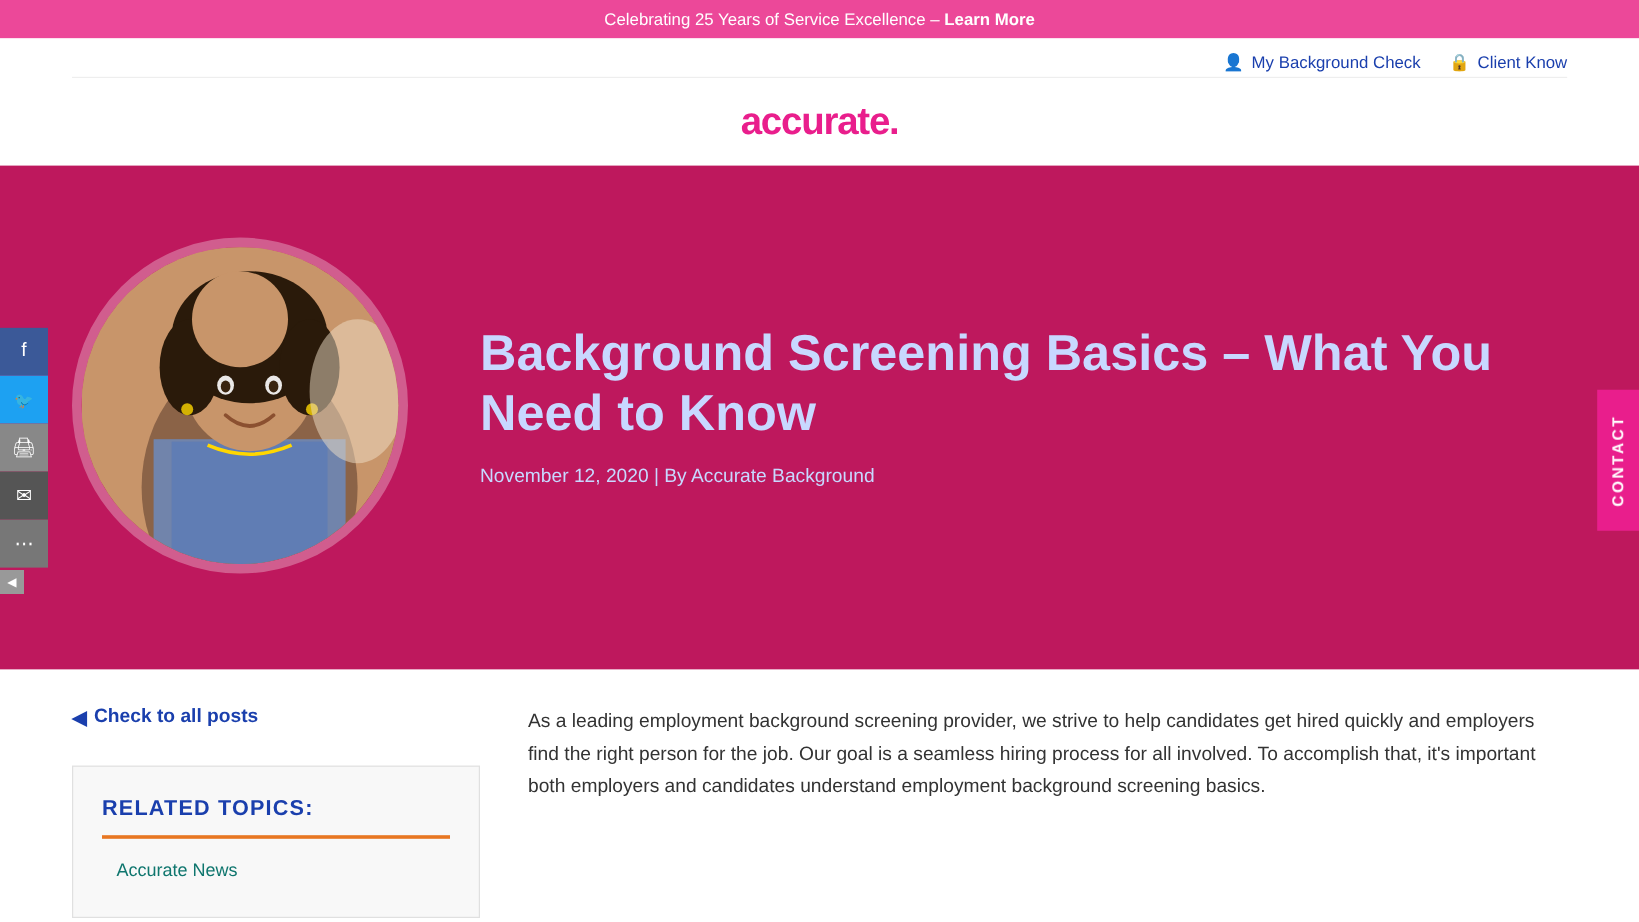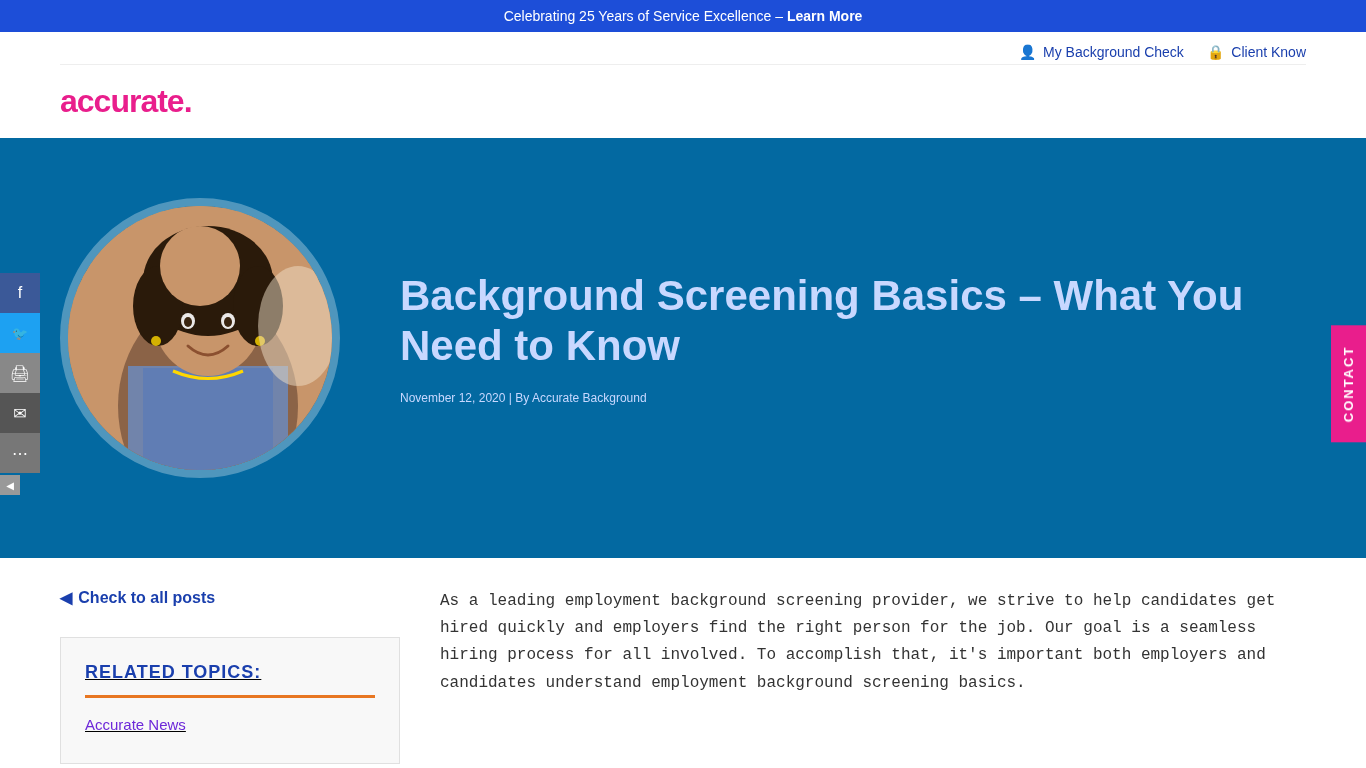--- a/index.html
+++ b/index.html
@@ -1,20 +1,20 @@
 <!DOCTYPE html>
 <html><head>
   <meta charset="utf-8">
   <style>
     * { margin: 0; padding: 0; box-sizing: border-box; }
     body { font-family: Arial, sans-serif; width: 1366px; overflow-x: hidden; }
 
     
     .top-banner {
-      background-color: #1d4ed8;
+      background-color: #ec4899;
       color: white;
       text-align: center;
       padding: 8px 0;
       font-size: 14px;
     }
     .top-banner a { color: white; font-weight: bold; text-decoration: none; }
 
     
     .header {
       background: white;
@@ -35,20 +35,21 @@
       color: #1a3fad;
       font-size: 14px;
       text-decoration: none;
       cursor: pointer;
     }
     .header-nav {
       display: flex;
       align-items: center;
       justify-content: space-between;
       padding: 18px 0;
+      flex-direction: column;
     }
     .logo {
       font-size: 32px;
       font-weight: 900;
       color: #1a2e6c;
       letter-spacing: -1px;
     }
     .logo span { color: #e91e8c; }
     .nav-links {
       display: flex;
@@ -64,21 +65,21 @@
       letter-spacing: 0.5px;
     }
     .nav-links li a .caret {
       color: #e91e8c;
       font-size: 10px;
       margin-left: 2px;
     }
 
     
     .hero {
-      background-color: #0369a1;
+      background-color: #be185d;
       padding: 60px 60px 80px;
       display: flex;
       align-items: center;
       gap: 60px;
       min-height: 400px;
     }
     .hero-image-wrapper {
       width: 280px;
       height: 280px;
       border-radius: 50%;
@@ -109,21 +110,21 @@
     }
     .hero-title {
       color: #c8d8ff;
       font-size: 42px;
       font-weight: 700;
       line-height: 1.2;
       margin-bottom: 20px;
     }
     .hero-meta {
       color: #c8d8ff;
-      font-size: 12px;
+      font-size: 16px;
     }
     .hero-meta span { color: #c8d8ff; }
 
     
     .social-sidebar {
       position: fixed;
       left: 0;
       top: 50%;
       transform: translateY(-50%);
       display: flex;
@@ -197,39 +198,38 @@
       font-weight: 700;
       font-size: 16px;
       text-decoration: none;
       margin-bottom: 30px;
       cursor: pointer;
     }
     .related-topics-box {
       background: #f8f8f8;
       border: 1px solid #e0e0e0;
       padding: 24px;
-      text-decoration: underline;
     }
     .related-topics-title {
       color: #1a3fad;
       font-size: 18px;
       font-weight: 700;
       letter-spacing: 1px;
       margin-bottom: 12px;
       padding-bottom: 12px;
       border-bottom: 3px solid #e87722;
     }
     .related-topics-item {
-      color: #6d28d9;
+      color: #0f766e;
       font-size: 15px;
       padding: 6px 0;
+      margin-left: 12px;
     }
     .content-col {
       flex: 1;
-      font-family: Liberation Mono, monospace;
     }
     .content-text {
       color: #333;
       font-size: 16px;
       line-height: 1.7;
     }
   </style>
 </head>
 <body>
 

